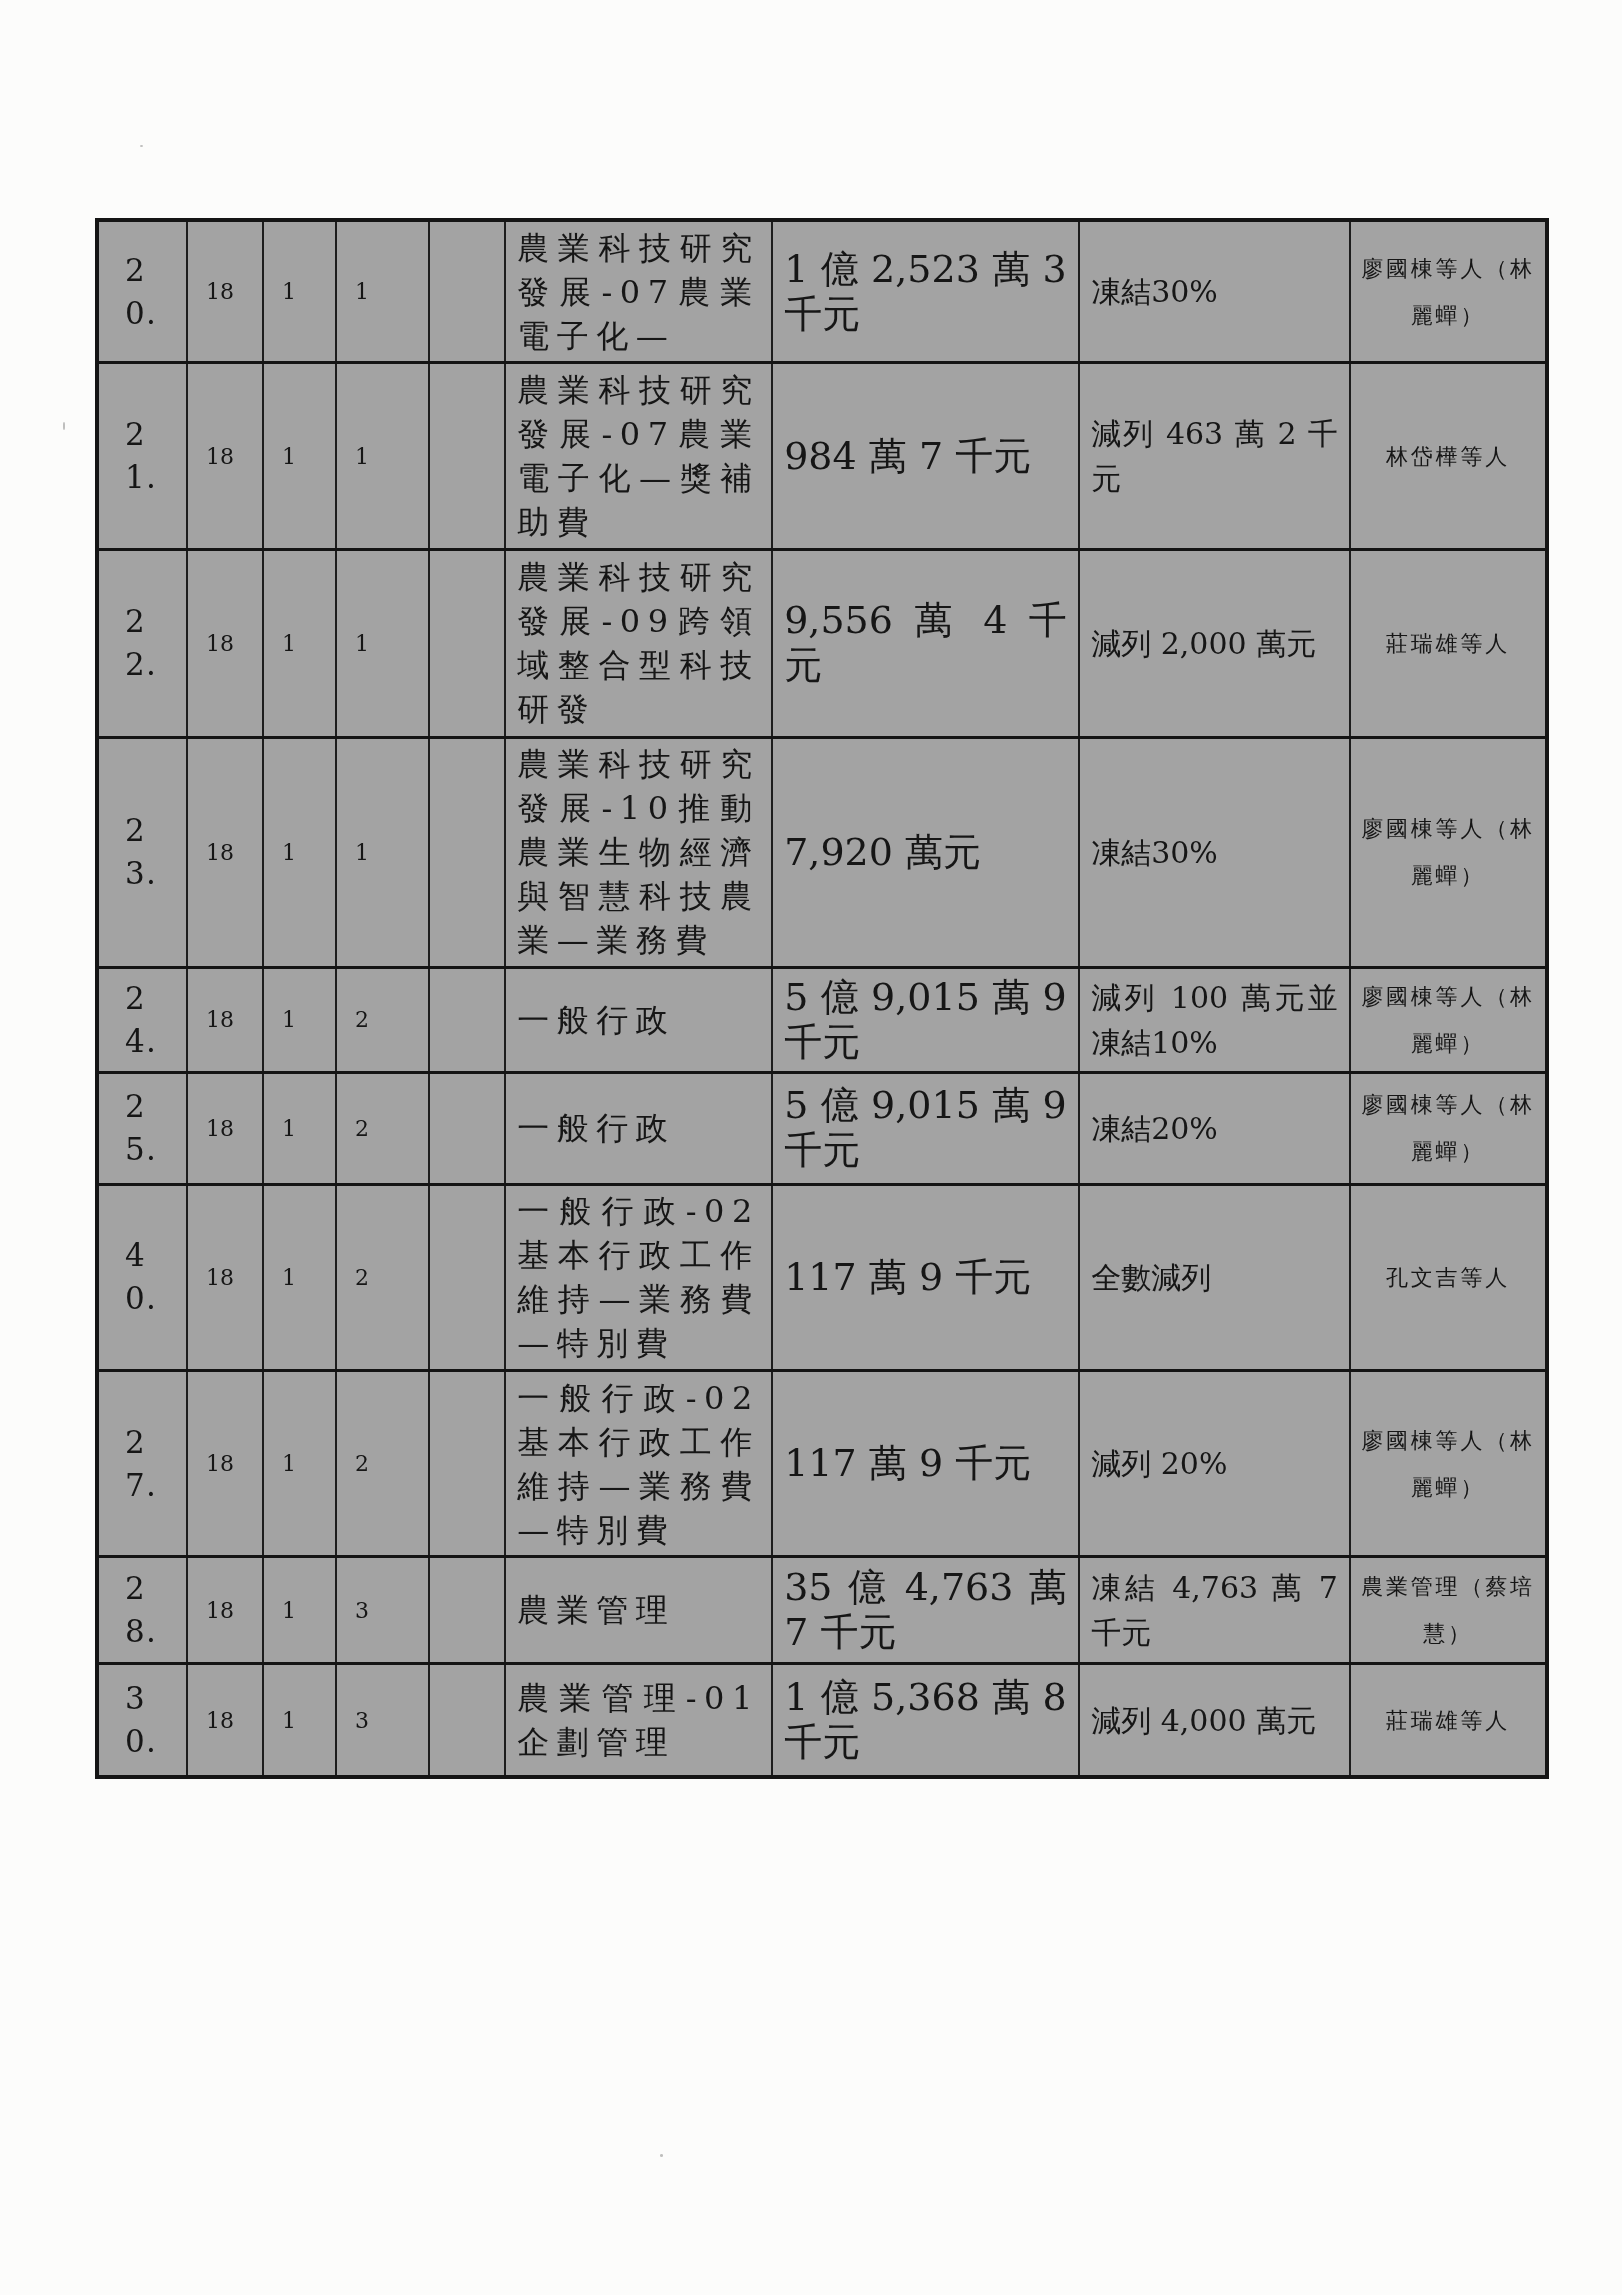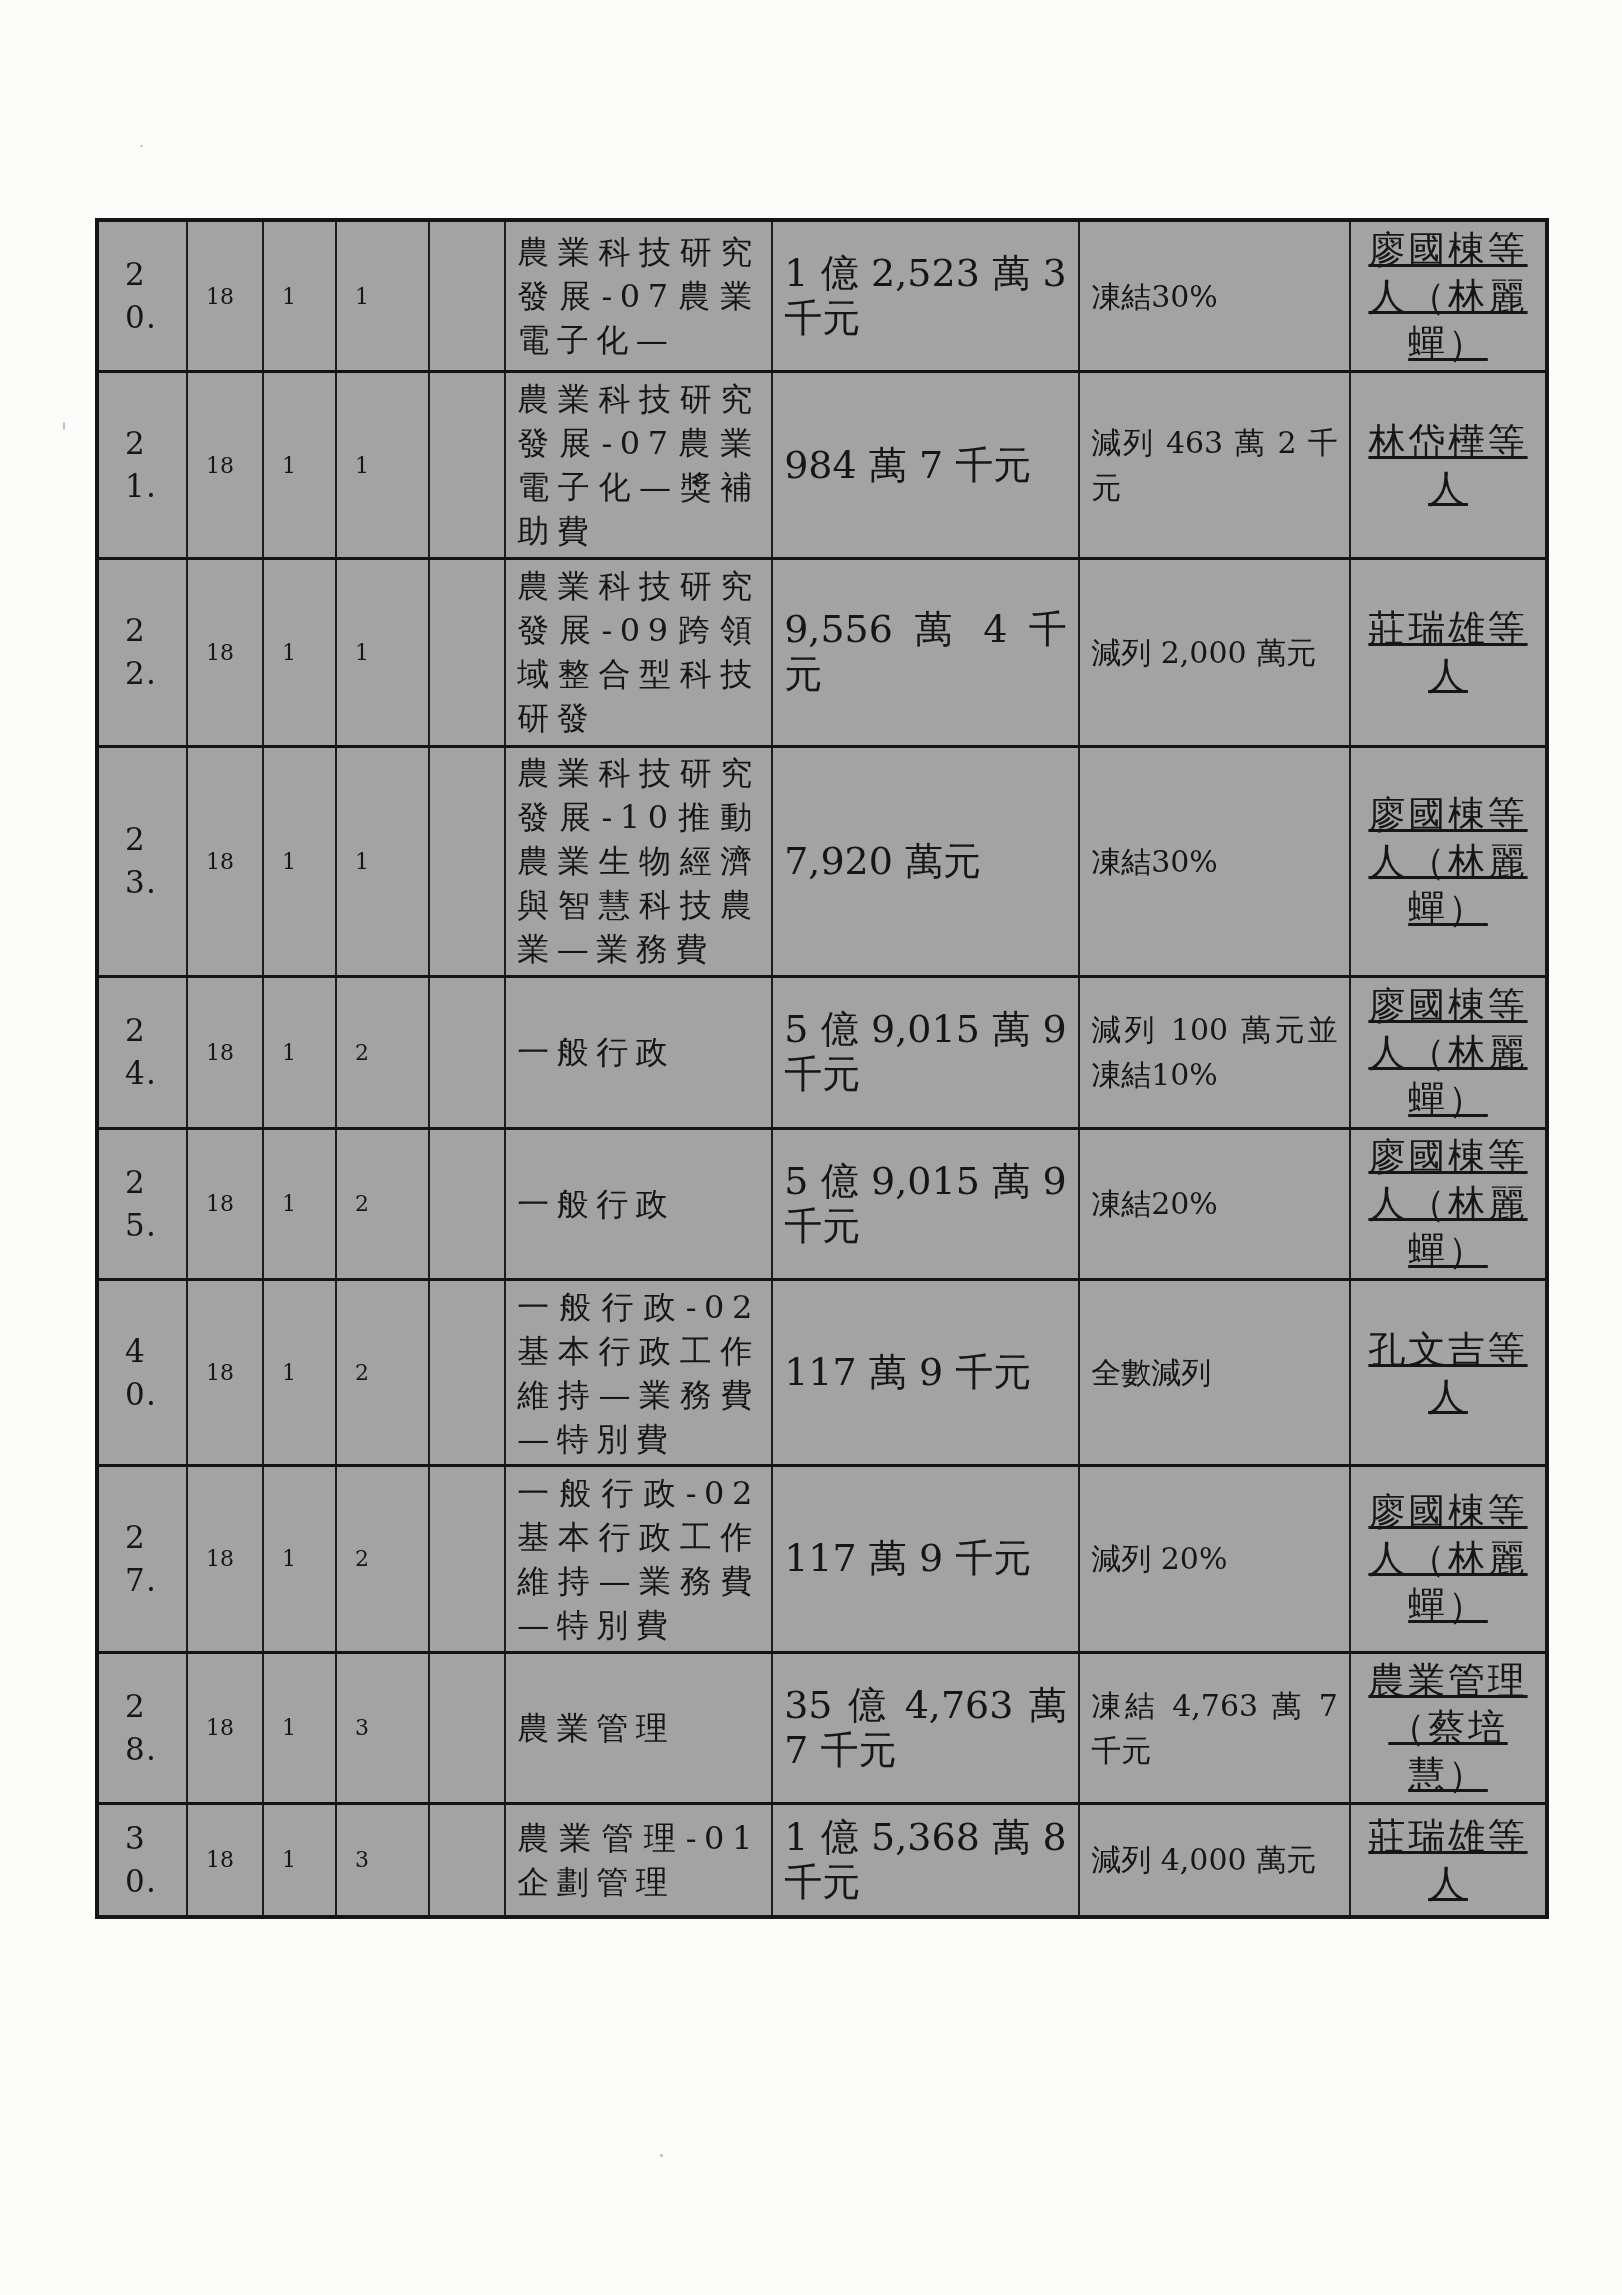--- a/index.html
+++ b/index.html
@@ -77,26 +77,25 @@
     text-align: justify;
     text-justify: inter-ideograph;
   }
   td.action {
     font-size: 30px;
     line-height: 45px;
     text-align: justify;
     text-justify: inter-ideograph;
   }
   td.proposer {
-    font-size: 37px;
+    font-size: 22px;
     line-height: 47px;
     letter-spacing: 2.8px;
     text-align: center;
     padding: 3.7px 6.5px;
-    text-decoration: underline;
   }
   
   .speck {
     position: absolute;
     background: #8a8a8a;
     border-radius: 50%;
     opacity: .55;
   }
   .speck.s1 { left: 140px; top: 145px;  width: 3.3px;  height: 2.3px; }
   .speck.s2 { left: 63px; top: 422px;  width: 2.3px;  height: 7.5px; }

